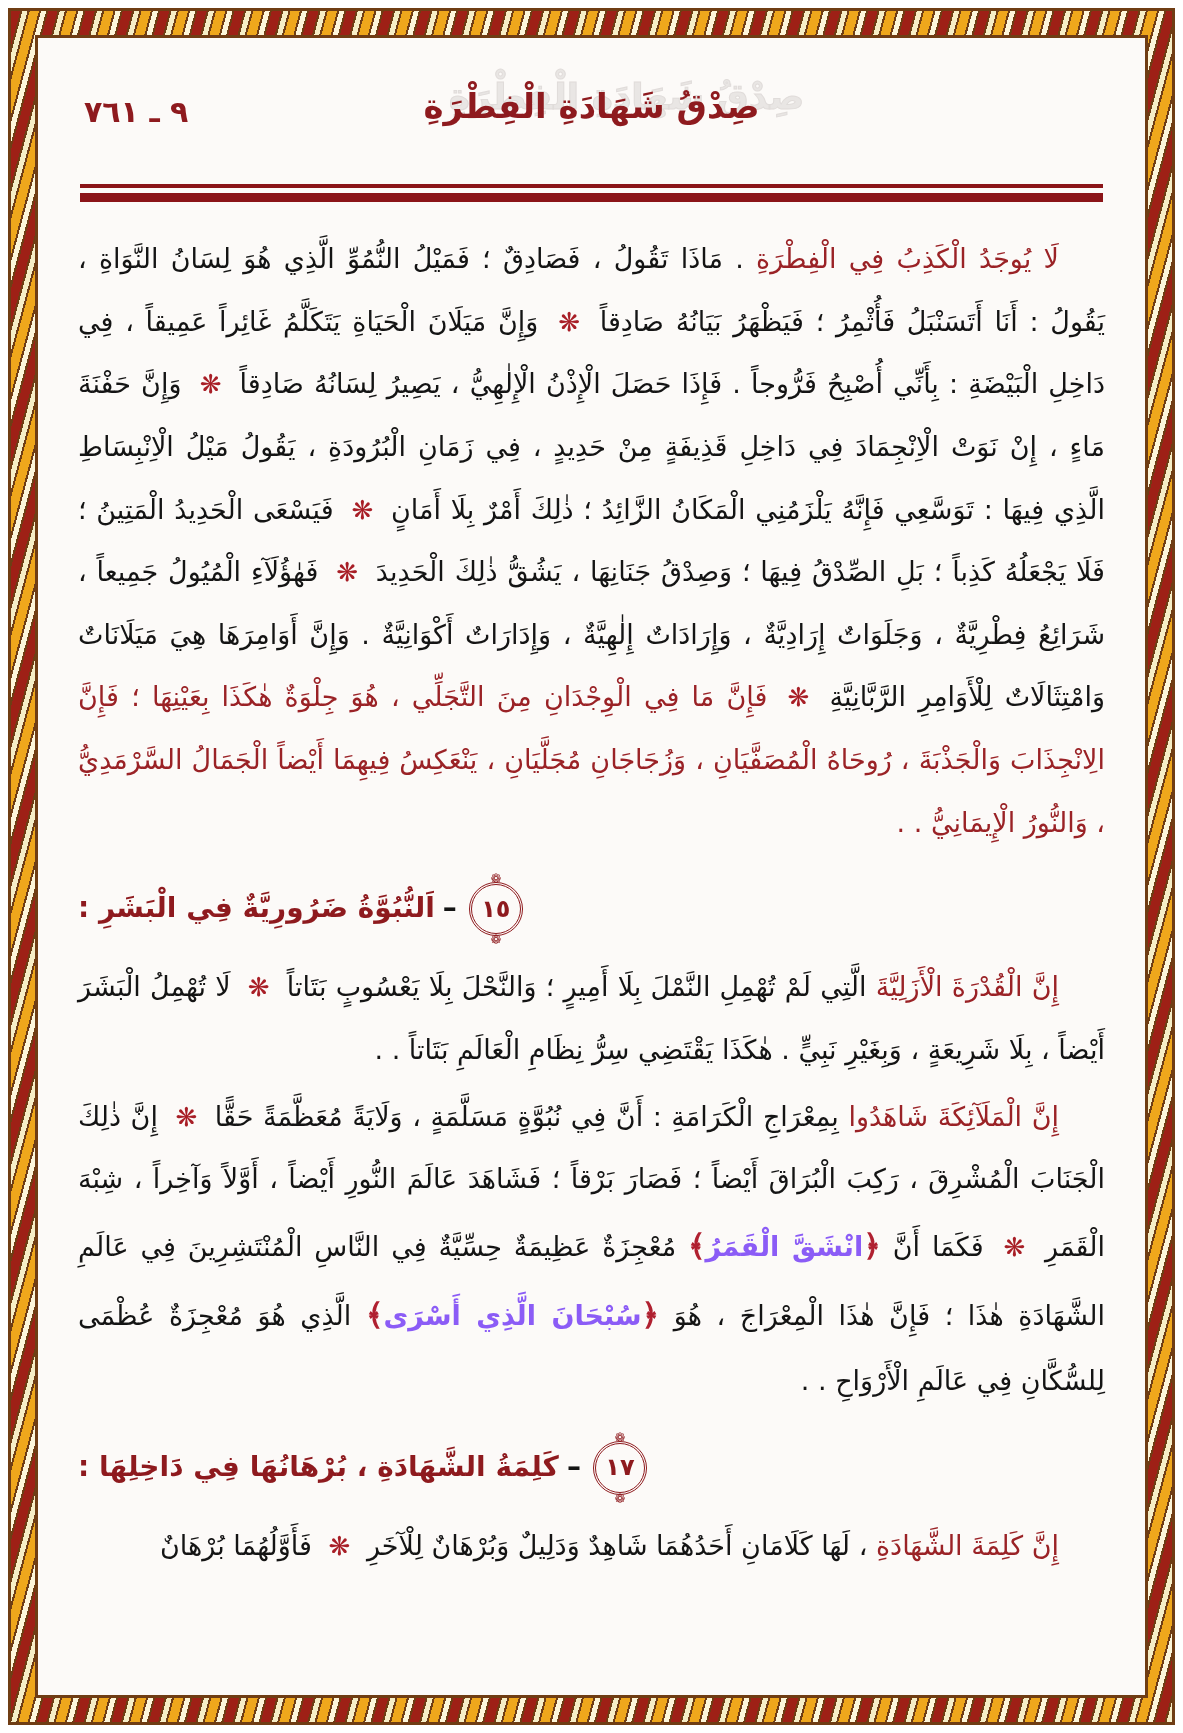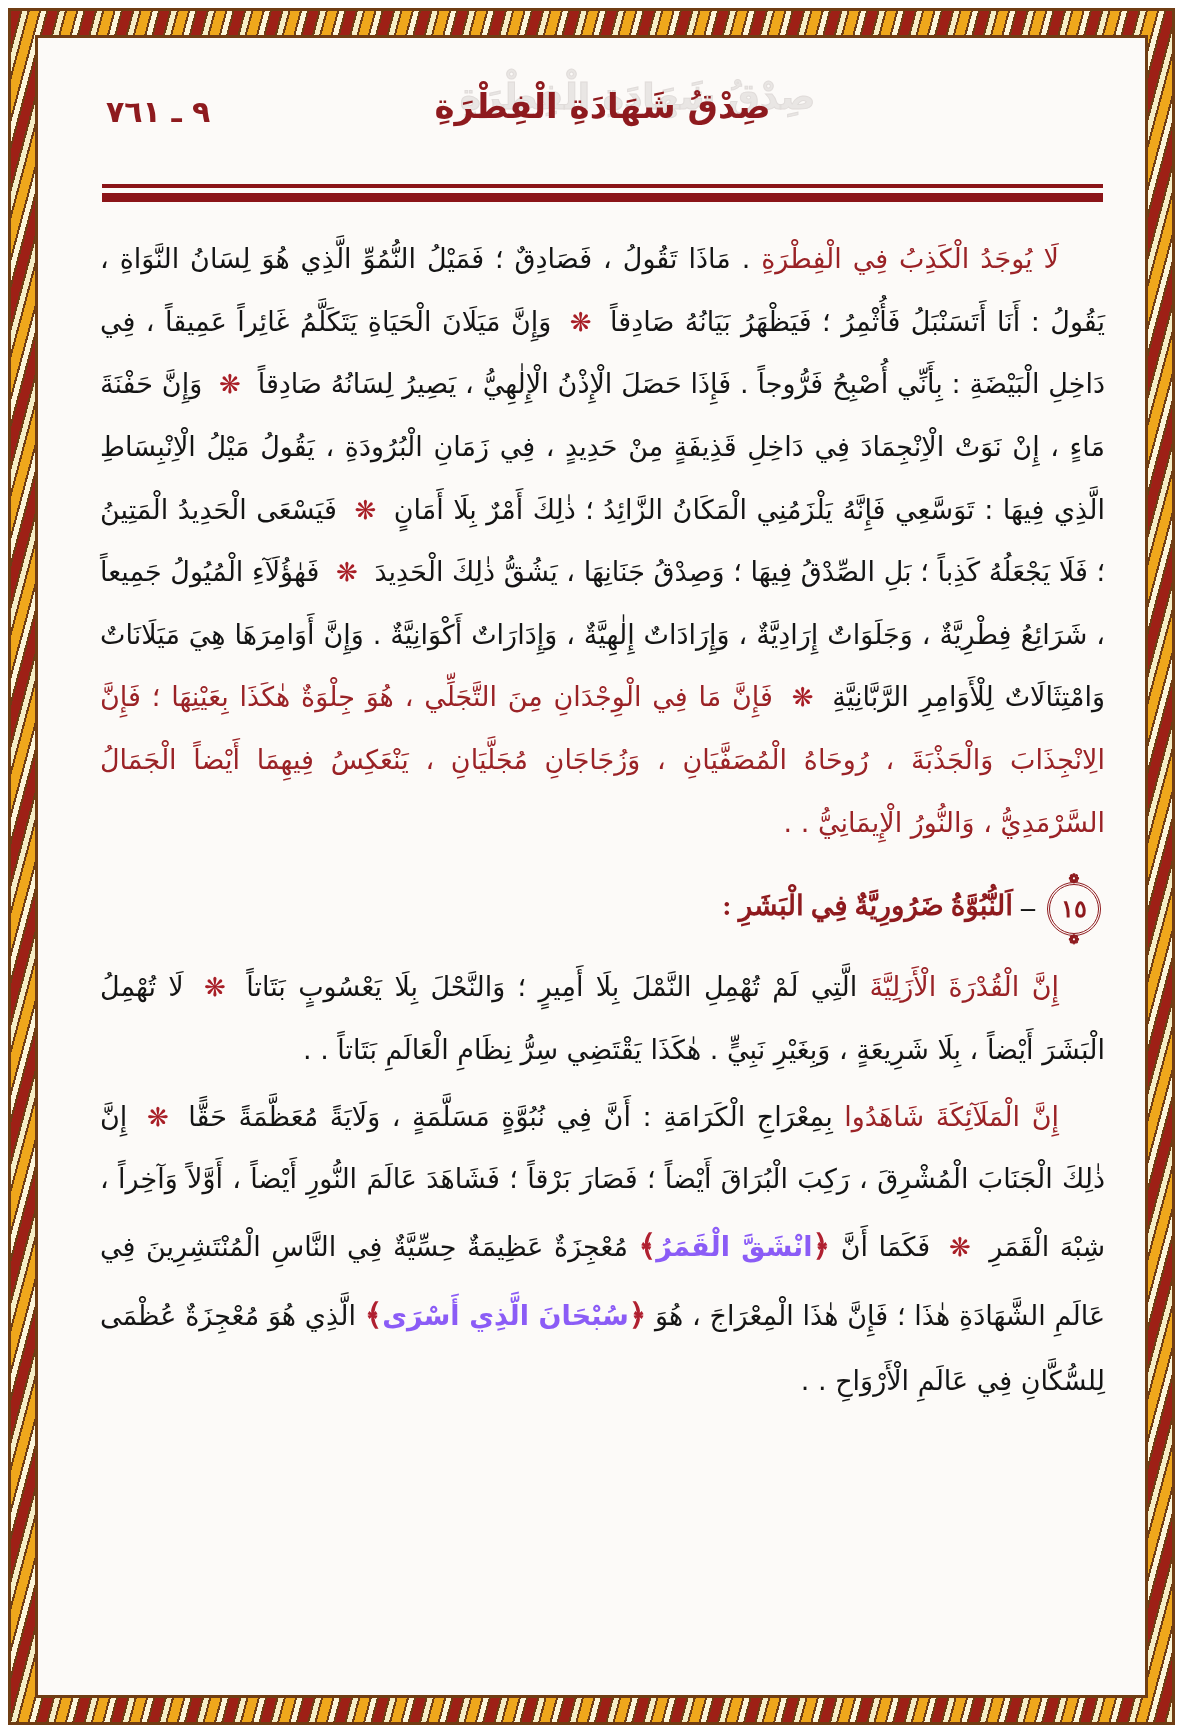--- a/index.html
+++ b/index.html
@@ -21,21 +21,21 @@
         #fdf6da 29px 34px, #6f3d14 34px 36px);
   }
   .inner{
     position:absolute;top:24px;left:24px;right:24px;bottom:24px;
     border:3px solid #6f3d14;
     background:#fcfaf8;
     overflow:hidden;
   }
   .content{
     position:absolute;top:0;left:0;right:0;bottom:0;
-    padding:28px 40px 10px 62px;
+    padding:28px 40px 10px 40px;
   }
   
   .header{position:relative;height:118px;}
   .page-num{
     position:absolute;right:auto;left:6px;top:28px;
     font-size:30px;font-weight:bold;color:#8e1a1e;letter-spacing:2px;
   }
   .title-wrap{position:absolute;left:0;right:0;top:20px;text-align:center;height:70px;}
   .title-ghost{
     position:absolute;left:0;right:-70px;top:-10px;text-align:center;
@@ -54,22 +54,22 @@
   
   .blocks{font-size:27px;line-height:2.32;color:#141414;text-align:justify;}
   p.para{margin:0 0 4px 0;text-indent:46px;}
   .run-black{color:#141414;}
   .run-red{color:#9a2226;font-weight:normal;}
   .rosette{color:#a81e26;font-size:26px;padding:0 8px;font-weight:normal;}
   .quote .qmark{color:#b02030;font-weight:bold;font-size:30px;}
   .quote .quote-text{color:#8b5cf6;font-weight:bold;}
   
   .heading{
-    text-align:right;margin:28px 0 20px 0;
-    color:#8e1a1e;font-weight:bold;font-size:28px;line-height:1.6;font-family:Liberation Serif, serif;
+    text-align:left;margin:28px 0 20px 0;
+    color:#8e1a1e;font-weight:bold;font-size:28px;line-height:1.6;
   }
   .badge{
     position:relative;display:inline-flex;align-items:center;justify-content:center;
     width:48px;height:48px;margin:0 4px;vertical-align:middle;
     border:3px double #8e1a1e;border-radius:50%;
     font-size:24px;color:#8e1a1e;
   }
   .badge::before,
   .badge::after{
     position:absolute;left:50%;transform:translateX(-50%);
@@ -94,17 +94,19 @@
         </div>
       </div>
 
       <div class="rule"></div>
 
       <div class="blocks" dir="rtl">
           <p class="para"><span class="run-red">لَا يُوجَدُ الْكَذِبُ فِي الْفِطْرَةِ</span><span class="run-black"> . مَاذَا تَقُولُ ، فَصَادِقٌ ؛ فَمَيْلُ النُّمُوِّ الَّذِي هُوَ لِسَانُ النَّوَاةِ ، يَقُولُ : أَنَا أَتَسَنْبَلُ فَأُثْمِرُ ؛ فَيَظْهَرُ بَيَانُهُ صَادِقاً </span><span class="rosette">❋</span><span class="run-black"> وَإِنَّ مَيَلَانَ الْحَيَاةِ يَتَكَلَّمُ غَائِراً عَمِيقاً ، فِي دَاخِلِ الْبَيْضَةِ : بِأَنِّي أُصْبِحُ فَرُّوجاً . فَإِذَا حَصَلَ الْإِذْنُ الْإِلٰهِيُّ ، يَصِيرُ لِسَانُهُ صَادِقاً </span><span class="rosette">❋</span><span class="run-black"> وَإِنَّ حَفْنَةَ مَاءٍ ، إِنْ نَوَتْ الْاِنْجِمَادَ فِي دَاخِلِ قَذِيفَةٍ مِنْ حَدِيدٍ ، فِي زَمَانِ الْبُرُودَةِ ، يَقُولُ مَيْلُ الْاِنْبِسَاطِ الَّذِي فِيهَا : تَوَسَّعِي فَإِنَّهُ يَلْزَمُنِي الْمَكَانُ الزَّائِدُ ؛ ذٰلِكَ أَمْرٌ بِلَا أَمَانٍ </span><span class="rosette">❋</span><span class="run-black"> فَيَسْعَى الْحَدِيدُ الْمَتِينُ ؛ فَلَا يَجْعَلُهُ كَذِباً ؛ بَلِ الصِّدْقُ فِيهَا ؛ وَصِدْقُ جَنَانِهَا ، يَشُقُّ ذٰلِكَ الْحَدِيدَ </span><span class="rosette">❋</span><span class="run-black"> فَهٰؤُلَآءِ الْمُيُولُ جَمِيعاً ، شَرَائِعُ فِطْرِيَّةٌ ، وَجَلَوَاتٌ إِرَادِيَّةٌ ، وَإِرَادَاتٌ إِلٰهِيَّةٌ ، وَإِدَارَاتٌ أَكْوَانِيَّةٌ . وَإِنَّ أَوَامِرَهَا هِيَ مَيَلَانَاتٌ وَامْتِثَالَاتٌ لِلْأَوَامِرِ الرَّبَّانِيَّةِ </span><span class="rosette">❋</span><span class="run-red"> فَإِنَّ مَا فِي الْوِجْدَانِ مِنَ التَّجَلِّي ، هُوَ جِلْوَةٌ هٰكَذَا بِعَيْنِهَا ؛ فَإِنَّ الِانْجِذَابَ وَالْجَذْبَةَ ، رُوحَاهُ الْمُصَفَّيَانِ ، وَزُجَاجَانِ مُجَلَّيَانِ ، يَنْعَكِسُ فِيهِمَا أَيْضاً الْجَمَالُ السَّرْمَدِيُّ ، وَالنُّورُ الْإِيمَانِيُّ . .</span></p>
           <div class="heading"><span class="badge">١٥</span><span class="dash">–</span><span class="heading-text">اَلنُّبُوَّةُ ضَرُورِيَّةٌ فِي الْبَشَرِ :</span></div>
           <p class="para"><span class="run-red">إِنَّ الْقُدْرَةَ الْأَزَلِيَّةَ</span><span class="run-black"> الَّتِي لَمْ تُهْمِلِ النَّمْلَ بِلَا أَمِيرٍ ؛ وَالنَّحْلَ بِلَا يَعْسُوبٍ بَتَاتاً </span><span class="rosette">❋</span><span class="run-black"> لَا تُهْمِلُ الْبَشَرَ أَيْضاً ، بِلَا شَرِيعَةٍ ، وَبِغَيْرِ نَبِيٍّ . هٰكَذَا يَقْتَضِي سِرُّ نِظَامِ الْعَالَمِ بَتَاتاً . .</span></p>
           <p class="para"><span class="run-red">إِنَّ الْمَلَآئِكَةَ شَاهَدُوا</span><span class="run-black"> بِمِعْرَاجِ الْكَرَامَةِ : أَنَّ فِي نُبُوَّةٍ مَسَلَّمَةٍ ، وَلَايَةً مُعَظَّمَةً حَقًّا </span><span class="rosette">❋</span><span class="run-black"> إِنَّ ذٰلِكَ الْجَنَابَ الْمُشْرِقَ ، رَكِبَ الْبُرَاقَ أَيْضاً ؛ فَصَارَ بَرْقاً ؛ فَشَاهَدَ عَالَمَ النُّورِ أَيْضاً ، أَوَّلاً وَآخِراً ، شِبْهَ الْقَمَرِ </span><span class="rosette">❋</span><span class="run-black"> فَكَمَا أَنَّ </span><span class="quote"><span class="qmark">﴿</span><span class="quote-text">انْشَقَّ الْقَمَرُ</span><span class="qmark">﴾</span></span><span class="run-black"> مُعْجِزَةٌ عَظِيمَةٌ حِسِّيَّةٌ فِي النَّاسِ الْمُنْتَشِرِينَ فِي عَالَمِ الشَّهَادَةِ هٰذَا ؛ فَإِنَّ هٰذَا الْمِعْرَاجَ ، هُوَ </span><span class="quote"><span class="qmark">﴿</span><span class="quote-text">سُبْحَانَ الَّذِي أَسْرَى</span><span class="qmark">﴾</span></span><span class="run-black"> الَّذِي هُوَ مُعْجِزَةٌ عُظْمَى لِلسُّكَّانِ فِي عَالَمِ الْأَرْوَاحِ . .</span></p>
+          <div class="heading"><span class="badge">١٧</span><span class="dash">–</span><span class="heading-text">كَلِمَةُ الشَّهَادَةِ ، بُرْهَانُهَا فِي دَاخِلِهَا :</span></div>
+          <p class="para"><span class="run-red">إِنَّ كَلِمَةَ الشَّهَادَةِ</span><span class="run-black"> ، لَهَا كَلَامَانِ أَحَدُهُمَا شَاهِدٌ وَدَلِيلٌ وَبُرْهَانٌ لِلْآخَرِ </span><span class="rosette">❋</span><span class="run-black"> فَأَوَّلُهُمَا بُرْهَانٌ</span></p>
         </div>
 
     </div>
   </div>
 </div>
 
 </body></html>

